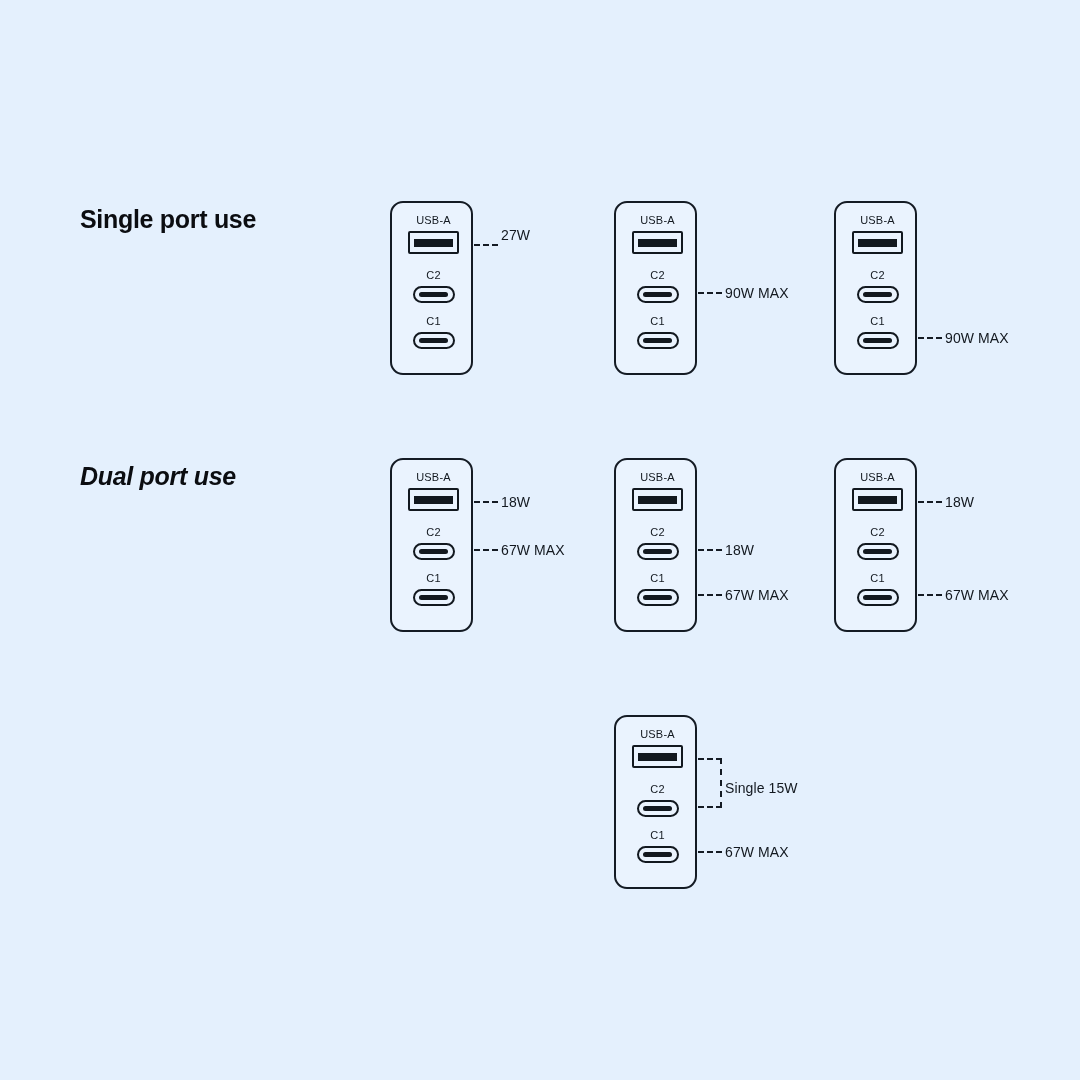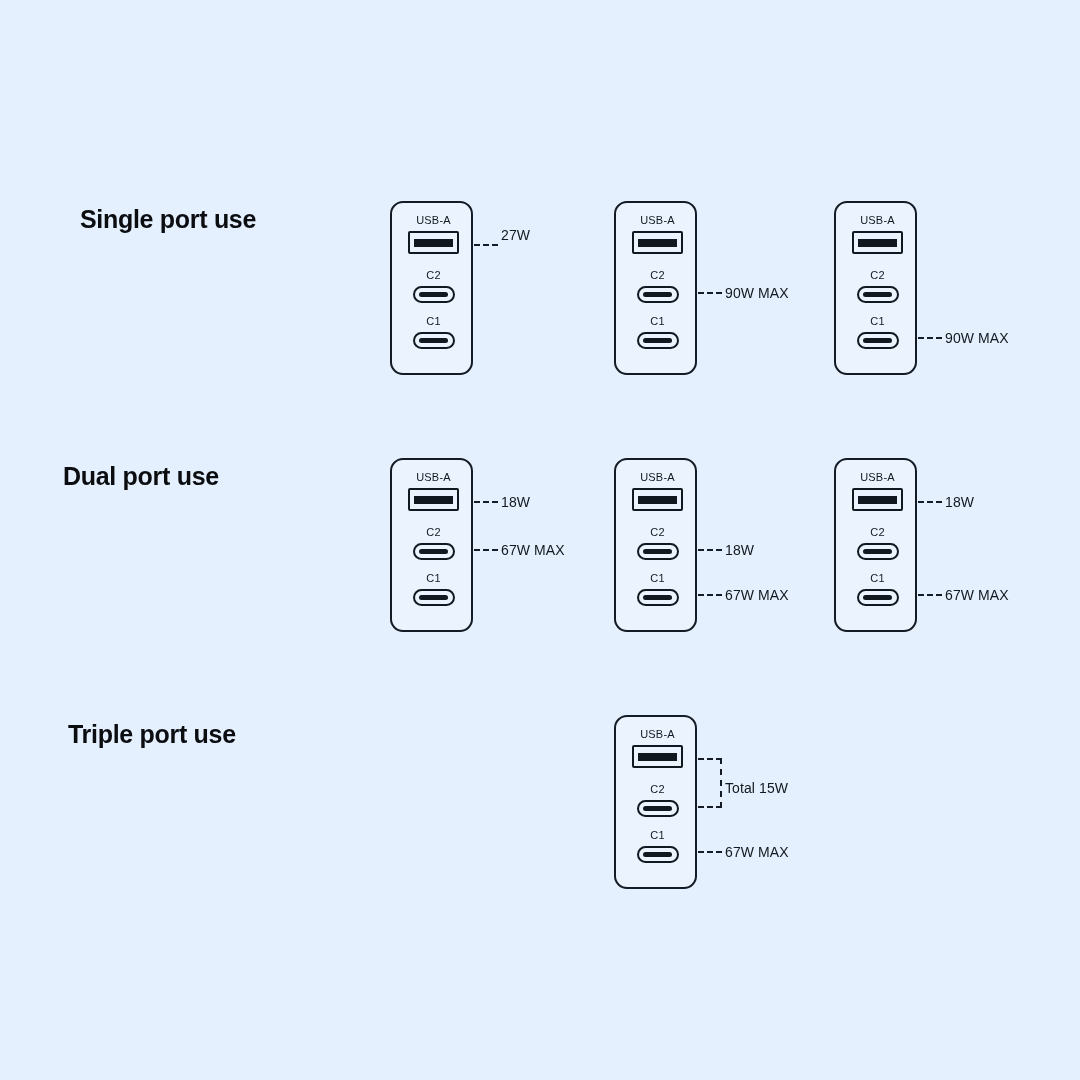--- a/index.html
+++ b/index.html
@@ -195,21 +195,21 @@
     <div class="port-block" style="top:113px;">
       <div class="port-label">C1</div>
       <div class="usbc-port">
           <div class="bar"></div>
         </div>
     </div>
   </div>
   <div class="leader" style="left:918px; top:337px; width:24px;"></div>
   <div class="callout" style="left:945px; top:331px;">90W MAX</div>
 
-  <div class="section-title" style="left:63px; top:462px;">Dual port use</div>
+  <div class="section-title" style="left:80px; top:462px;font-style:italic;">Dual port use</div>
 
   <div class="charger" style="left:390px; top:458px;">
     <div class="port-block" style="top:12px;">
       <div class="port-label">USB-A</div>
       <div class="usba-port">
           <div class="bar"></div>
         </div>
     </div>
     <div class="port-block" style="top:67px;">
       <div class="port-label">C2</div>
@@ -272,21 +272,20 @@
       <div class="usbc-port">
           <div class="bar"></div>
         </div>
     </div>
   </div>
   <div class="leader" style="left:918px; top:501px; width:24px;"></div>
   <div class="callout" style="left:945px; top:495px;">18W</div>
   <div class="leader" style="left:918px; top:594px; width:24px;"></div>
   <div class="callout" style="left:945px; top:588px;">67W MAX</div>
 
-  <div class="section-title" style="left:68px; top:720px;">Triple port use</div>
 
   <div class="charger" style="left:614px; top:715px;">
     <div class="port-block" style="top:12px;">
       <div class="port-label">USB-A</div>
       <div class="usba-port">
           <div class="bar"></div>
         </div>
     </div>
     <div class="port-block" style="top:67px;">
       <div class="port-label">C2</div>
@@ -296,18 +295,18 @@
     </div>
     <div class="port-block" style="top:113px;">
       <div class="port-label">C1</div>
       <div class="usbc-port">
           <div class="bar"></div>
         </div>
     </div>
   </div>
 
   <div class="bracket" style="left:698px; top:758px; width:24px; height:50px;"></div>
-  <div class="callout" style="left:725px; top:781px;">Total 15W</div>
+  <div class="callout" style="left:725px; top:781px;">Single 15W</div>
 
   <div class="leader" style="left:698px; top:851px; width:24px;"></div>
   <div class="callout" style="left:725px; top:845px;">67W MAX</div>
 
 </div>
 
 </body></html>

